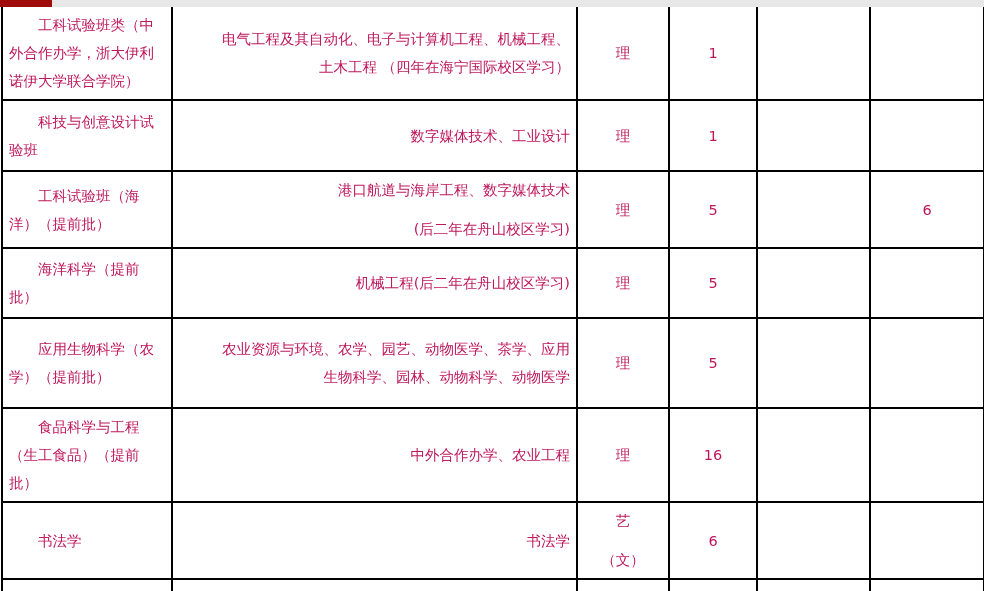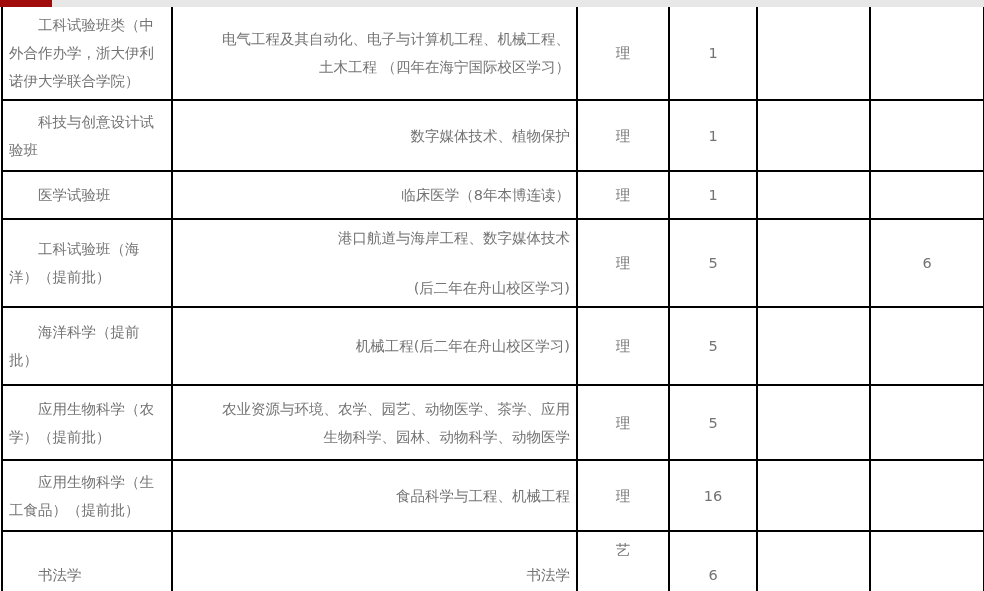--- a/index.html
+++ b/index.html
@@ -29,40 +29,40 @@
   
   table.plan-table {
     border-collapse: collapse;
     table-layout: fixed;
     width: 982px;
     margin-left: 1px;
   }
   table.plan-table td {
     border: 2px solid #000000;
     vertical-align: middle;
-    color: #737373;
+    color: #be185d;
     font-size: 14.5px;
     line-height: 28px;
     padding: 4px 6px;
     overflow: hidden;
   }
   tr.r0 td { border-top: none; }
   td.c-program { text-align: left; padding-left: 3px; padding-right: 3px; }
   td.c-majors  { text-align: right; }
   td.c-center  { text-align: center; }
   .cell-par { margin: 0; text-indent: 2em; }
   td.c-center .cell-par { text-indent: 0; }
-  .cell-par + .cell-par { margin-top: 22px; }
+  .cell-par + .cell-par { margin-top: 11px; }
   
   tr.r0 { height: 89px; }
   tr.r1 { height: 71px; padding-left: 40px; }
   tr.r2 { height: 48px; }
   tr.r3 { height: 63px; }
-  tr.r4 { height: 78px; }
-  tr.r5 { height: 75px; }
+  tr.r4 { height: 70px; }
+  tr.r5 { height: 90px; }
   tr.r6 { height: 71px; }
   tr.r7 { height: 72px; }
   tr.r8 { height: 30px; } 
 </style>
 </head>
 <body>
 
 <div class="top-strip" style="background: rgb(231, 231, 231);">
   <div class="top-accent" style="background: rgb(160, 11, 11);"></div>
 </div>
@@ -95,41 +95,21 @@
         </td>
         <td class="c-center">
           <p class="cell-par"></p>
         </td>
       </tr>
       <tr class="r1">
         <td class="c-program">
           <p class="cell-par">科技与创意设计试验班</p>
         </td>
         <td class="c-majors">
-          <p class="cell-par">数字媒体技术、植物保护</p>
-        </td>
-        <td class="c-center">
-          <p class="cell-par">理</p>
-        </td>
-        <td class="c-center">
-          <p class="cell-par">1</p>
-        </td>
-        <td class="c-center">
-          <p class="cell-par"></p>
-        </td>
-        <td class="c-center">
-          <p class="cell-par"></p>
-        </td>
-      </tr>
-      <tr class="r2">
-        <td class="c-program">
-          <p class="cell-par">医学试验班</p>
-        </td>
-        <td class="c-majors">
-          <p class="cell-par">临床医学（8年本博连读）</p>
+          <p class="cell-par">数字媒体技术、工业设计</p>
         </td>
         <td class="c-center">
           <p class="cell-par">理</p>
         </td>
         <td class="c-center">
           <p class="cell-par">1</p>
         </td>
         <td class="c-center">
           <p class="cell-par"></p>
         </td>
@@ -193,24 +173,24 @@
         </td>
         <td class="c-center">
           <p class="cell-par"></p>
         </td>
         <td class="c-center">
           <p class="cell-par"></p>
         </td>
       </tr>
       <tr class="r6">
         <td class="c-program">
-          <p class="cell-par">应用生物科学（生工食品）（提前批）</p>
-        </td>
-        <td class="c-majors">
-          <p class="cell-par">食品科学与工程、机械工程</p>
+          <p class="cell-par">食品科学与工程（生工食品）（提前批）</p>
+        </td>
+        <td class="c-majors">
+          <p class="cell-par">中外合作办学、农业工程</p>
         </td>
         <td class="c-center">
           <p class="cell-par">理</p>
         </td>
         <td class="c-center">
           <p class="cell-par">16</p>
         </td>
         <td class="c-center">
           <p class="cell-par"></p>
         </td>

